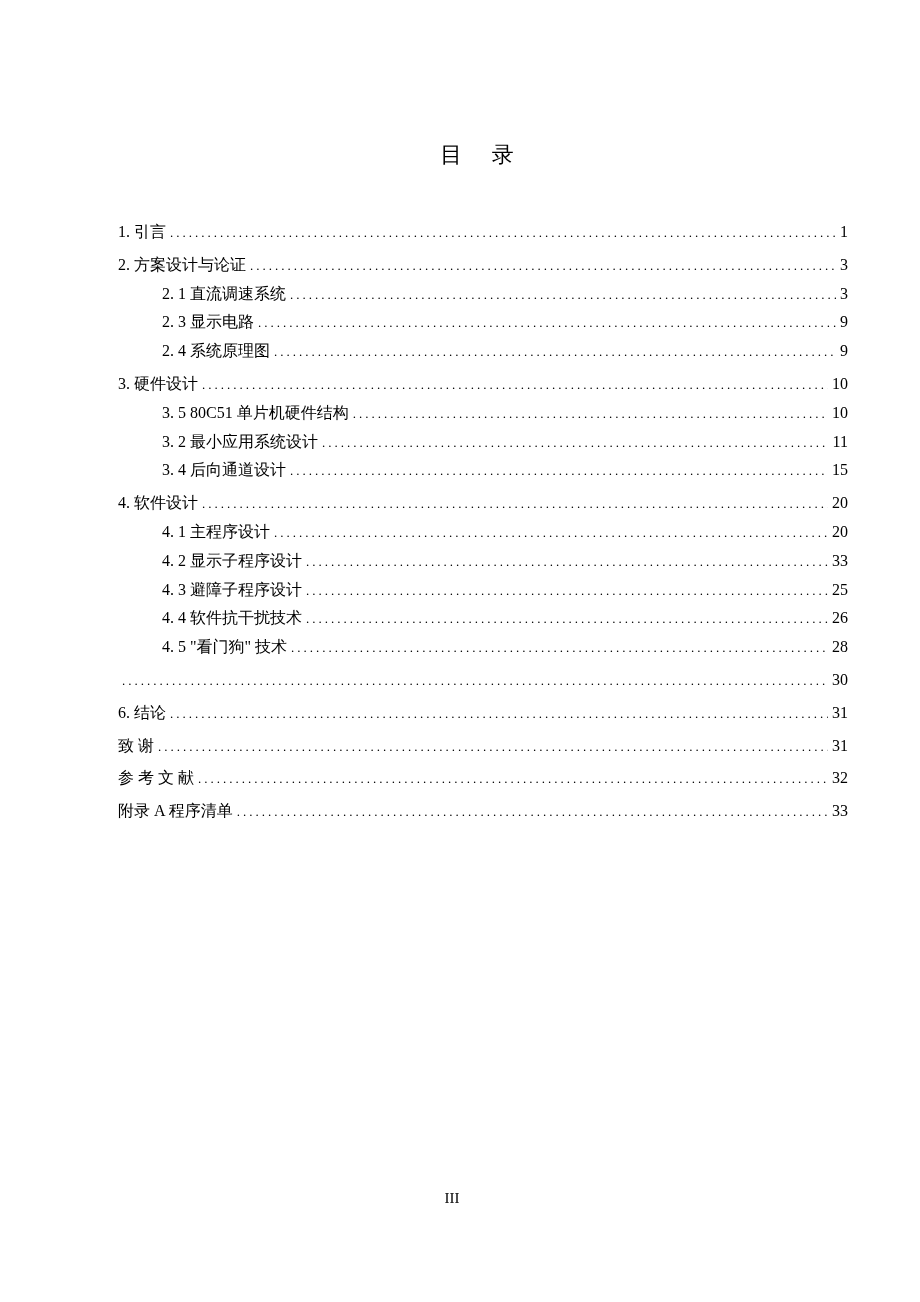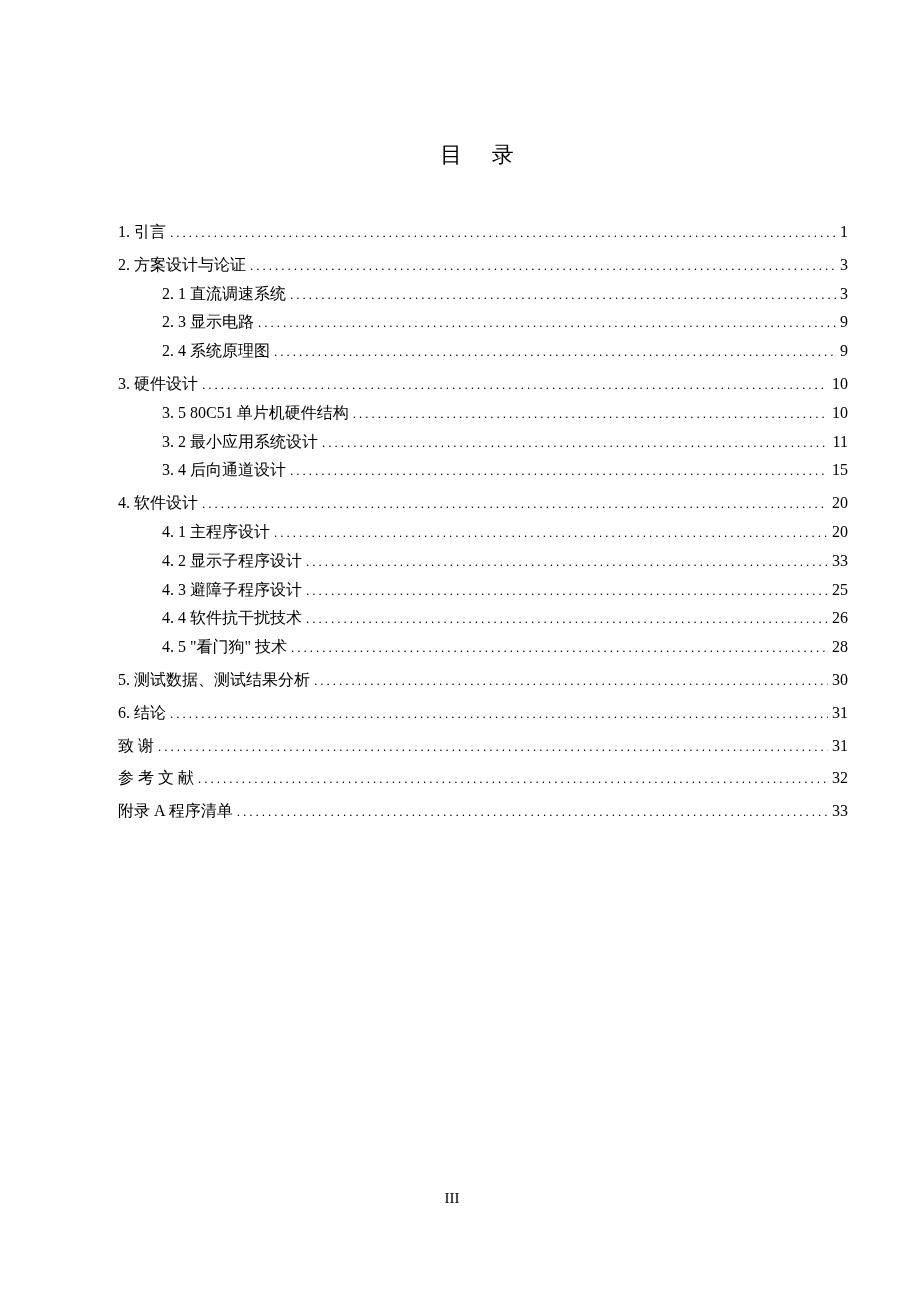--- a/index.html
+++ b/index.html
@@ -142,21 +142,20 @@
         <span class="toc-label">4. 4 软件抗干扰技术</span>
         <span class="toc-dots"></span>
         <span class="toc-page">26</span>
       </div>
       <div class="toc-entry level-2">
         <span class="toc-label">4. 5 "看门狗" 技术</span>
         <span class="toc-dots"></span>
         <span class="toc-page">28</span>
       </div>
       <div class="toc-entry level-1 section-gap">
-        <span class="toc-label">5. 测试数据、测试结果分析</span>
         <span class="toc-dots"></span>
         <span class="toc-page">30</span>
       </div>
       <div class="toc-entry level-1 section-gap">
         <span class="toc-label">6. 结论</span>
         <span class="toc-dots"></span>
         <span class="toc-page">31</span>
       </div>
       <div class="toc-entry level-1 section-gap">
         <span class="toc-label">致    谢</span>

